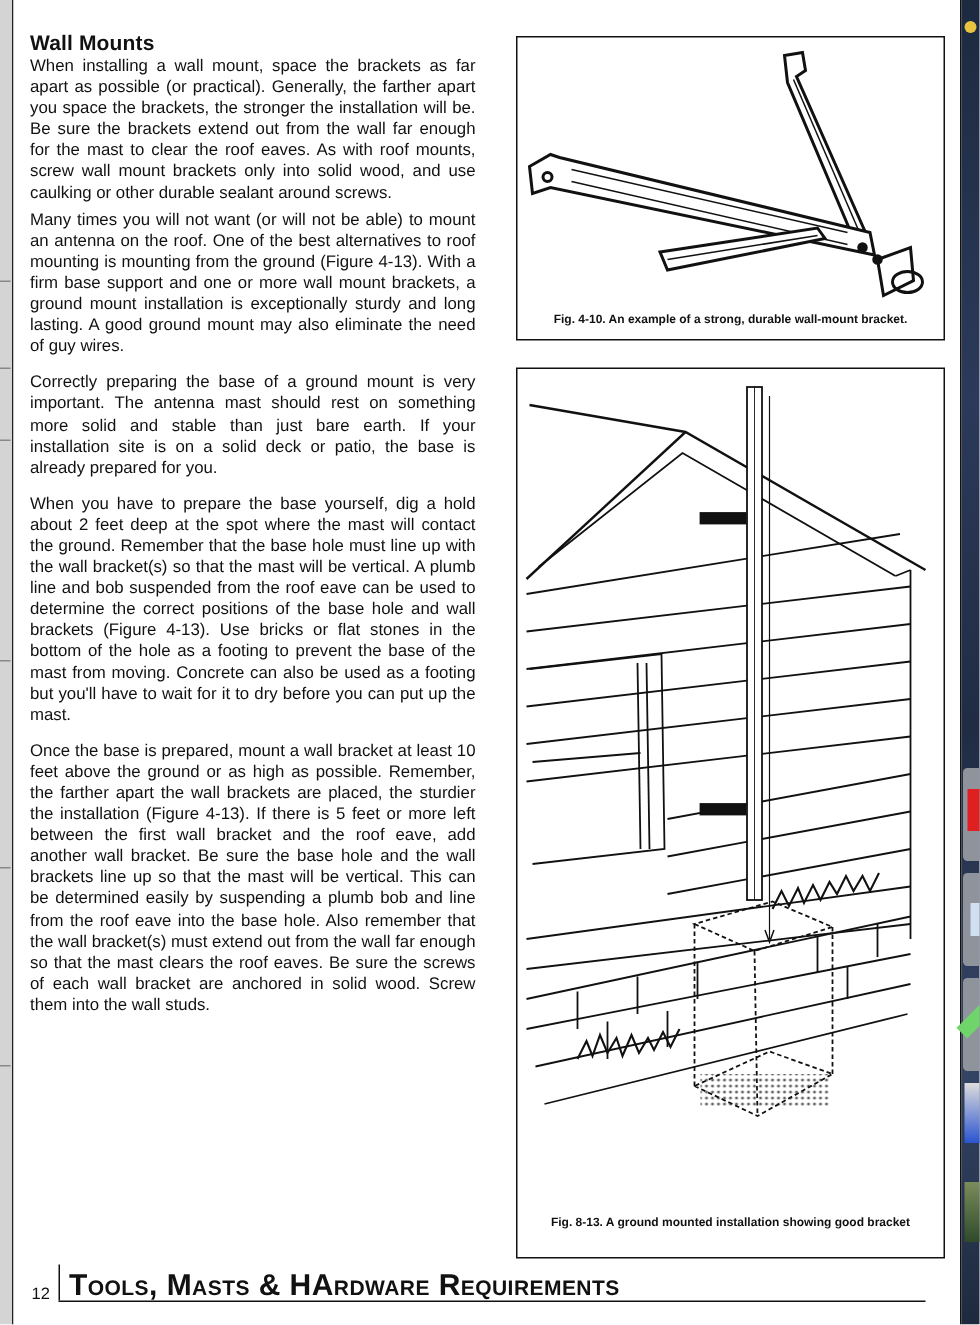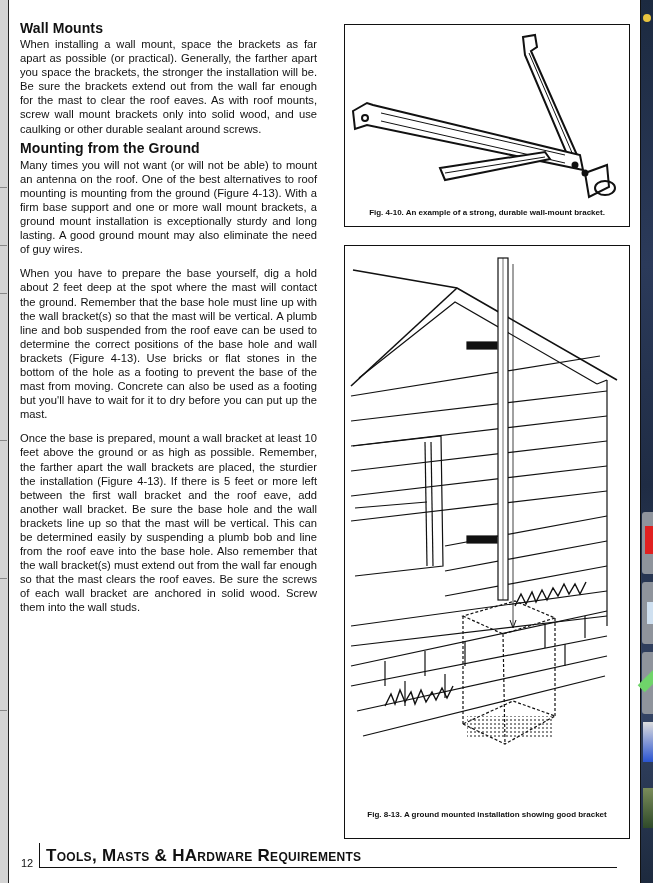--- a/index.html
+++ b/index.html
@@ -13,41 +13,41 @@
   .dock-item { position:absolute; left:1px; width:12px; height:62px; border-radius:3px 0 0 3px; background:#8f949c; }
   .col { position:absolute; left:11px; width:297px; color:#111; font-size:11.2px; line-height:14.1px; text-align:justify; }
   h2 { margin:0; font-size:14px; font-weight:bold; line-height:17px; letter-spacing:0.1px; }
   p { margin:0 0 10px 0; }
   .fig { position:absolute; border:1.5px solid #111; background:#fff; }
   .fig svg { position:absolute; left:0; top:0; }
   .cap { position:absolute; left:0; right:0; text-align:center; font-size:8px; font-weight:bold; color:#111; line-height:10px; }
   .footer-num { position:absolute; left:12px; top:857px; font-size:11px; color:#111; }
   .footer-rule-v { position:absolute; left:30px; top:843px; width:1px; height:24px; background:#111; }
   .footer-rule-h { position:absolute; left:30px; top:867px; width:578px; height:1px; background:#111; }
-  .footer-title { position:absolute; left:37px; top:846px; font-size:17px; font-weight:bold; color:#111; letter-spacing:0.3px; font-variant:small-caps; }
+  .footer-title { position:absolute; left:37px; top:846px; font-size:20px; font-weight:bold; color:#111; letter-spacing:0.3px; font-variant:small-caps; }
 </style>
 </head>
 <body>
 
 <div class="left-bar">
   <div class="tick" style="top:187px"></div>
   <div class="tick" style="top:245px"></div>
   <div class="tick" style="top:293px"></div>
   <div class="tick" style="top:440px"></div>
   <div class="tick" style="top:578px"></div>
   <div class="tick" style="top:710px"></div>
 </div>
 
 <div class="page">
 
   <div class="col" style="top:20px;">
     <h2>Wall Mounts</h2>
     <p style="margin-bottom:4px">When installing a wall mount, space the brackets as far apart as possible (or practical). Generally, the farther apart you space the brackets, the stronger the installation will be. Be sure the brackets extend out from the wall far enough for the mast to clear the roof eaves. As with roof mounts, screw wall mount brackets only into solid wood, and use caulking or other durable sealant around screws.</p>
-    <h2 style="margin-bottom:1px">Mounting from the Ground</h2>
     <p>Many times you will not want (or will not be able) to mount an antenna on the roof. One of the best alternatives to roof mounting is mounting from the ground (Figure 4-13). With a firm base support and one or more wall mount brackets, a ground mount installation is exceptionally sturdy and long lasting. A good ground mount may also eliminate the need of guy wires.</p>
+    <p>Correctly preparing the base of a ground mount is very important. The antenna mast should rest on something more solid and stable than just bare earth. If your installation site is on a solid deck or patio, the base is already prepared for you.</p>
     <p>When you have to prepare the base yourself, dig a hold about 2 feet deep at the spot where the mast will contact the ground. Remember that the base hole must line up with the wall bracket(s) so that the mast will be vertical. A plumb line and bob suspended from the roof eave can be used to determine the correct positions of the base hole and wall brackets (Figure 4-13). Use bricks or flat stones in the bottom of the hole as a footing to prevent the base of the mast from moving. Concrete can also be used as a footing but you'll have to wait for it to dry before you can put up the mast.</p>
     <p>Once the base is prepared, mount a wall bracket at least 10 feet above the ground or as high as possible. Remember, the farther apart the wall brackets are placed, the sturdier the installation (Figure 4-13). If there is 5 feet or more left between the first wall bracket and the roof eave, add another wall bracket. Be sure the base hole and the wall brackets line up so that the mast will be vertical. This can be determined easily by suspending a plumb bob and line from the roof eave into the base hole. Also remember that the wall bracket(s) must extend out from the wall far enough so that the mast clears the roof eaves. Be sure the screws of each wall bracket are anchored in solid wood. Screw them into the wall studs.</p>
   </div>
 
   <div class="fig" style="left:335px; top:24px; width:284px; height:201px;">
     <svg width="284" height="201" viewBox="0 0 284 201">
       <g fill="none" stroke="#111" stroke-width="2">
 
         <path d="M178 12 L190 10 L192 22 L186 26 L232 130 L224 134 L180 30 Z" fill="#fff"></path>
         <line x1="184" y1="28" x2="228" y2="130" stroke-width="1"></line>

